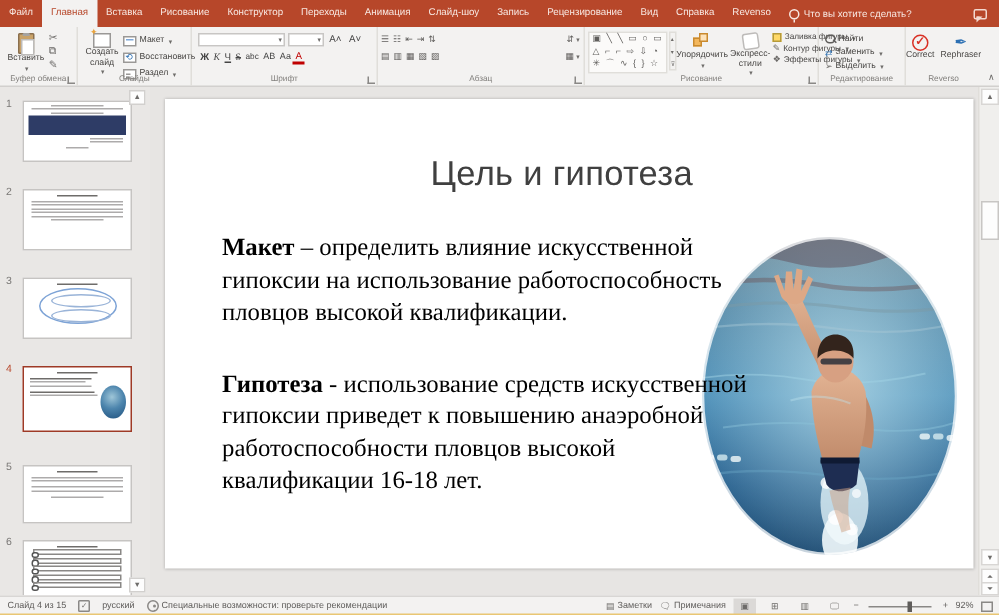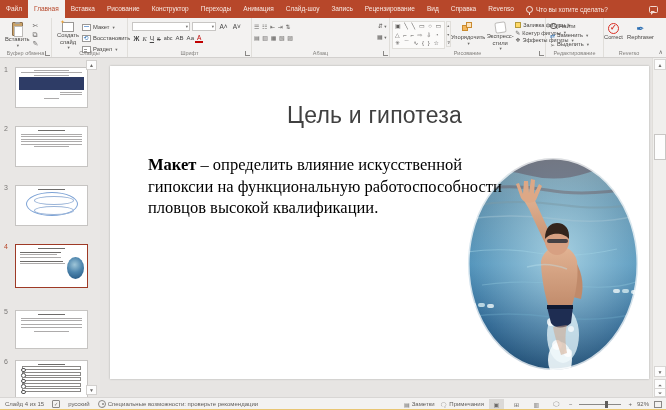--- a/index.html
+++ b/index.html
@@ -434,21 +434,22 @@
           <rect x="80" y="148" width="26" height="4" fill="#0f1a33"></rect>
 
           <path d="M86,170 C88,182 92,190 94,198 L100,196 C98,186 98,176 100,168 Z" fill="#cfa284" opacity="0.5"></path>
 
           <path d="M60,110 Q80,104 100,112" stroke="#bfe3ee" stroke-width="1.5" fill="none" opacity="0.4"></path>
         </g>
         <ellipse cx="86" cy="107" rx="85" ry="106" fill="none" stroke="#ffffff" stroke-width="3" opacity="0.75"></ellipse>
       </svg>
 
       <div id="slide-body">
-        <p><b>Макет</b><span> – определить влияние искусственной гипоксии на функциональную работоспособности пловцов высокой квалификации.</span></p>
+        <p><b>Макет</b><span> – определить влияние искусственной гипоксии на использование работоспособность пловцов высокой квалификации.</span></p>
+        <p><b>Гипотеза</b><span> - использование средств искусственной гипоксии приведет к повышению анаэробной работоспособности пловцов высокой квалификации 16-18 лет.</span></p>
       </div>
     </div>
   </div>
 
   <div id="vscroll">
     <div class="vs-btn" id="vs-up">▲</div>
     <div id="vs-thumb"></div>
     <div class="vs-btn" id="vs-down">▼</div>
     <div class="vs-btn" id="vs-prev">⏶</div>
     <div class="vs-btn" id="vs-next">⏷</div>

